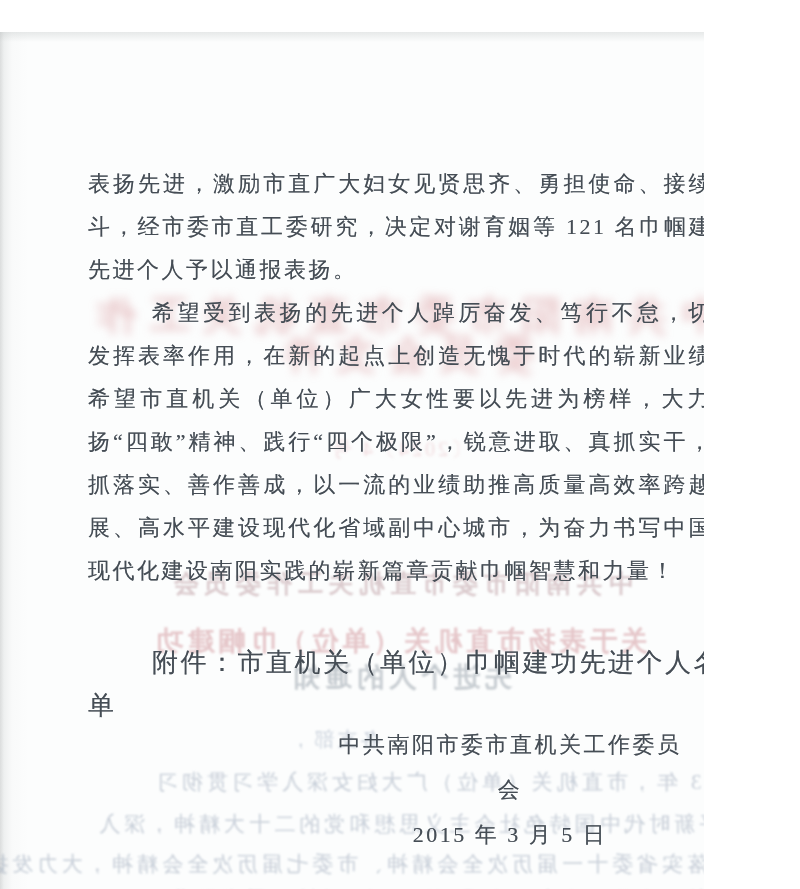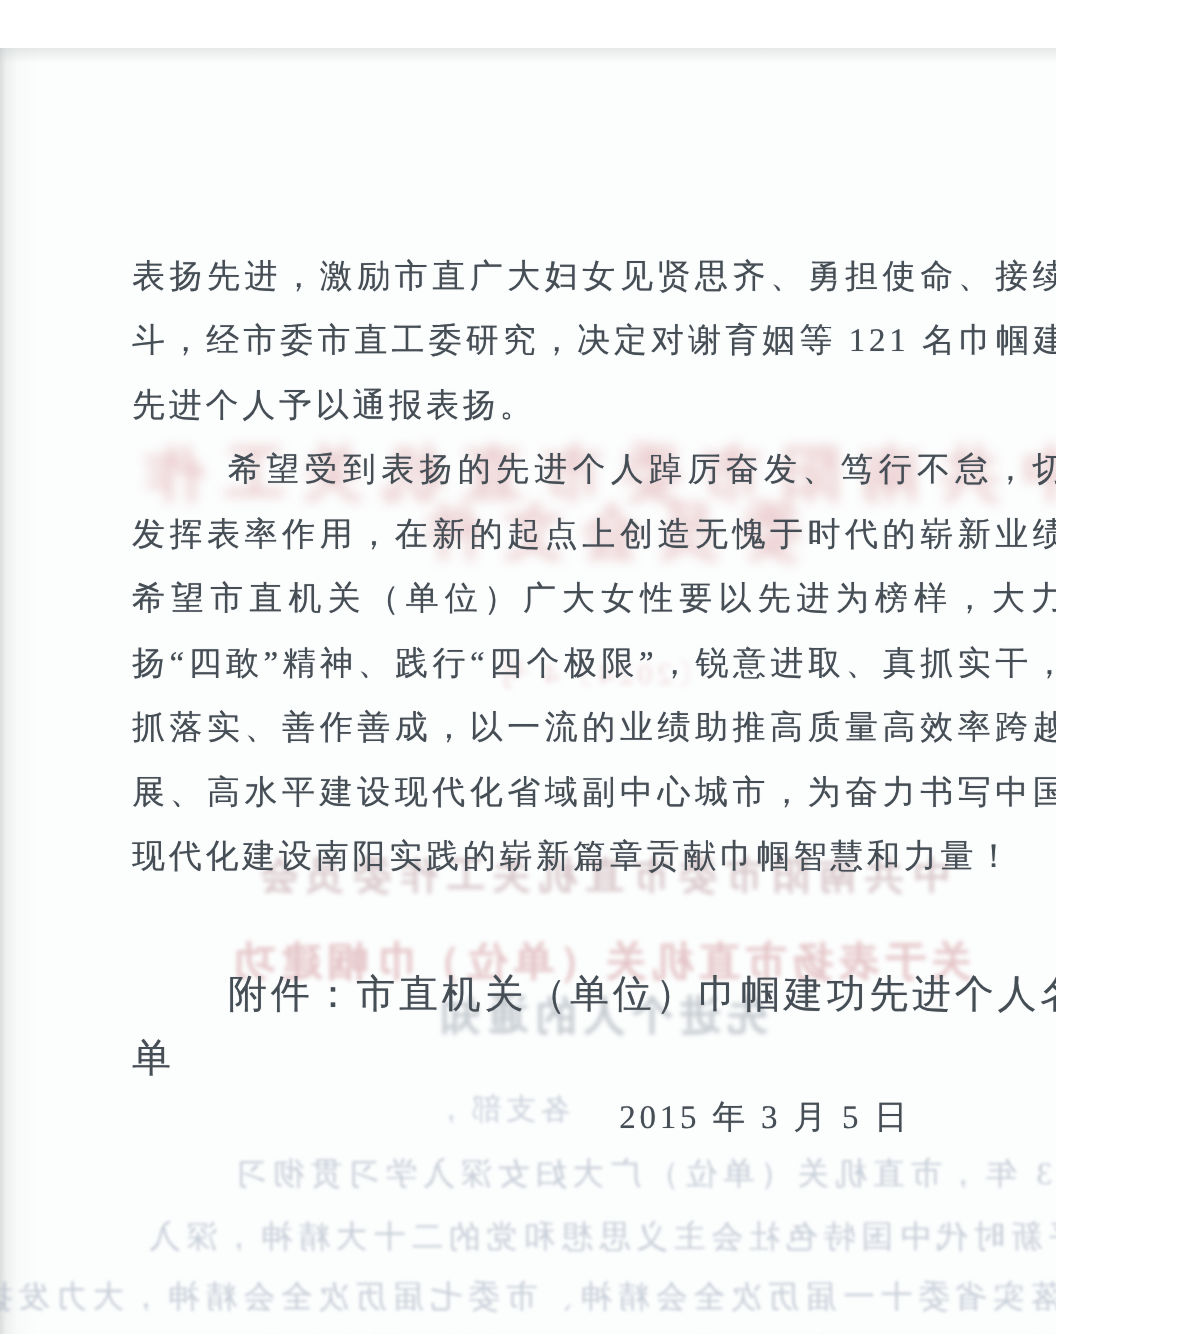--- a/index.html
+++ b/index.html
@@ -166,15 +166,16 @@
   <div class="bleed bleed-body bleed-b3">贯彻落实省委十一届历次全会精神、市委七届历次全会精神，大力发扬</div>
   <div class="bleed bleed-body bleed-b4">“自尊、自信、自立、自强”的“四自”精神，爱岗敬业、</div>
 
   <div class="content">
     <p class="para">表扬先进，激励市直广大妇女见贤思齐、勇担使命、接续奋斗，经市委市直工委研究，决定对谢育姻等 121 名巾帼建功先进个人予以通报表扬。</p>
     <p class="para indent">希望受到表扬的先进个人踔厉奋发、笃行不怠，切实发挥表率作用，在新的起点上创造无愧于时代的崭新业绩。希望市直机关（单位）广大女性要以先进为榜样，大力弘扬“四敢”精神、践行“四个极限”，锐意进取、真抓实干，狠抓落实、善作善成，以一流的业绩助推高质量高效率跨越发展、高水平建设现代化省域副中心城市，为奋力书写中国式现代化建设南阳实践的崭新篇章贡献巾帼智慧和力量！</p>
     <p class="attachment">附件：市直机关（单位）巾帼建功先进个人名单</p>
   </div>
 
   <div class="signature-block">
+    <div>中共南阳市委市直机关工作委员会</div>
     <div>2015 年 3 月 5 日</div>
   </div>
 </div>
 
 </body></html>

